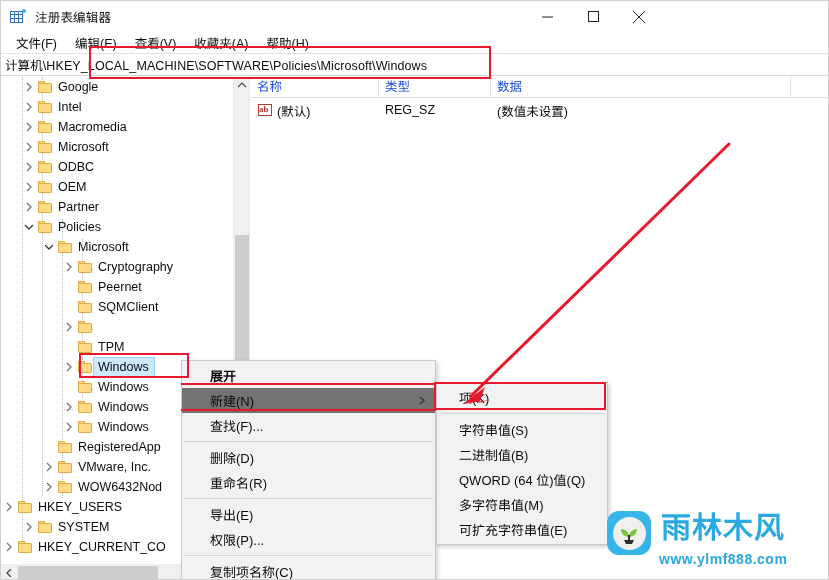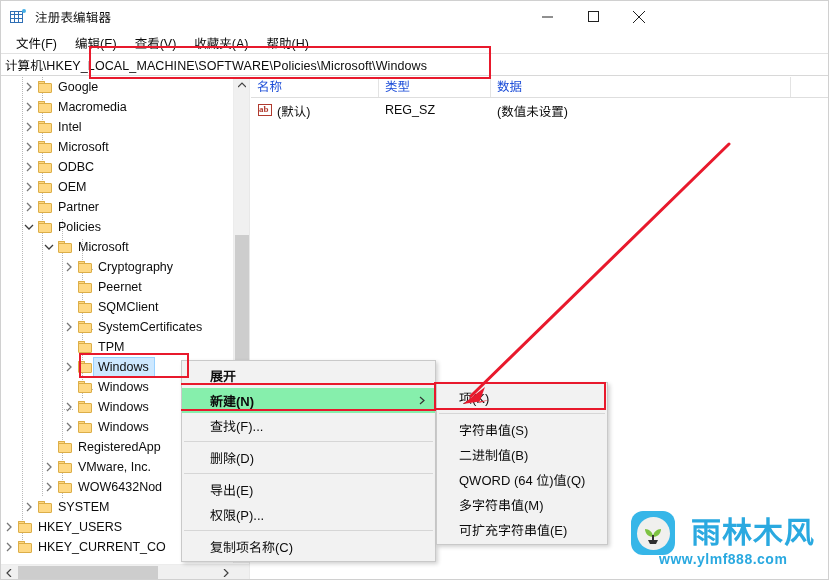--- a/index.html
+++ b/index.html
@@ -341,22 +341,21 @@
     align-items: center;
     font-size: 13px;
     color: #0c0c0c;
     padding-left: 28px;
     padding-right: 10px;
     white-space: nowrap;
     box-sizing: border-box;
   }
   .ctxmenu .mrow.bold { font-weight: bold; }
   .ctxmenu .mrow.hl {
-    background: #86efac;
-    font-weight: bold;
+    background: #737373;
   }
   .ctxmenu .mrow .sub-arrow {
     margin-left: auto;
     color: #333;
     display: flex; align-items: center;
   }
   .ctxmenu .sep {
     height: 1px;
     background: #d6d6d6;
     margin: 3px 2px 3px 2px;
@@ -416,23 +415,22 @@
   .watermark {
     position: absolute;
     left: 606px; top: 510px;
     width: 218px; height: 62px;
     z-index: 70;
     display: flex;
     flex-direction: column;
   }
   .wm-row {
     display: flex;
-    align-items: center;
-    gap: 16px;
-    margin-left: 24px;
+    align-items: flex-start;
+    gap: 10px;
   }
   .wm-badge {
     width: 44px; height: 44px;
     border-radius: 12px;
     background: #36b6e8;
     display: flex; align-items: center; justify-content: center;
     flex: 0 0 auto;
   }
   .wm-badge .inner {
     width: 33px; height: 33px;
@@ -546,35 +544,35 @@
                 <svg width="8" height="10" viewBox="0 0 8 10">
                   <path d="M2 1 L6 5 L2 9" fill="none" stroke="#767676" stroke-width="1.3"></path>
                 </svg>
               </span>
               <span class="folder">
                 <span class="fold">
                   <span class="tab"></span>
                   <span class="body"></span>
                 </span>
               </span>
+              <span class="label">Intel</span>
+            </div>
+            <div class="tnode" style="padding-left: 20px;">
+              <span class="twist">
+                <svg width="8" height="10" viewBox="0 0 8 10">
+                  <path d="M2 1 L6 5 L2 9" fill="none" stroke="#767676" stroke-width="1.3"></path>
+                </svg>
+              </span>
+              <span class="folder">
+                <span class="fold">
+                  <span class="tab"></span>
+                  <span class="body"></span>
+                </span>
+              </span>
               <span class="label">Macromedia</span>
-            </div>
-            <div class="tnode" style="padding-left: 20px;">
-              <span class="twist">
-                <svg width="8" height="10" viewBox="0 0 8 10">
-                  <path d="M2 1 L6 5 L2 9" fill="none" stroke="#767676" stroke-width="1.3"></path>
-                </svg>
-              </span>
-              <span class="folder">
-                <span class="fold">
-                  <span class="tab"></span>
-                  <span class="body"></span>
-                </span>
-              </span>
-              <span class="label">Intel</span>
             </div>
             <div class="tnode" style="padding-left: 20px;">
               <span class="twist">
                 <svg width="8" height="10" viewBox="0 0 8 10">
                   <path d="M2 1 L6 5 L2 9" fill="none" stroke="#767676" stroke-width="1.3"></path>
                 </svg>
               </span>
               <span class="folder">
                 <span class="fold">
                   <span class="tab"></span>
@@ -692,21 +690,20 @@
                 <svg width="8" height="10" viewBox="0 0 8 10">
                   <path d="M2 1 L6 5 L2 9" fill="none" stroke="#767676" stroke-width="1.3"></path>
                 </svg>
               </span>
               <span class="folder">
                 <span class="fold">
                   <span class="tab"></span>
                   <span class="body"></span>
                 </span>
               </span>
-              <span class="label">SystemCertificates</span>
             </div>
             <div class="tnode" style="padding-left: 60px;">
               <span class="twist"></span>
               <span class="folder">
                 <span class="fold">
                   <span class="tab"></span>
                   <span class="body"></span>
                 </span>
               </span>
               <span class="label">TPM</span>
@@ -794,47 +791,47 @@
                 </svg>
               </span>
               <span class="folder">
                 <span class="fold">
                   <span class="tab"></span>
                   <span class="body"></span>
                 </span>
               </span>
               <span class="label">WOW6432Nod</span>
             </div>
+            <div class="tnode" style="padding-left: 0px;">
+              <span class="twist">
+                <svg width="8" height="10" viewBox="0 0 8 10">
+                  <path d="M2 1 L6 5 L2 9" fill="none" stroke="#767676" stroke-width="1.3"></path>
+                </svg>
+              </span>
+              <span class="folder">
+                <span class="fold">
+                  <span class="tab"></span>
+                  <span class="body"></span>
+                </span>
+              </span>
+              <span class="label">HKEY_USERS</span>
+            </div>
             <div class="tnode" style="padding-left: 20px;">
               <span class="twist">
                 <svg width="8" height="10" viewBox="0 0 8 10">
                   <path d="M2 1 L6 5 L2 9" fill="none" stroke="#767676" stroke-width="1.3"></path>
                 </svg>
               </span>
               <span class="folder">
                 <span class="fold">
                   <span class="tab"></span>
                   <span class="body"></span>
                 </span>
               </span>
               <span class="label">SYSTEM</span>
-            </div>
-            <div class="tnode" style="padding-left: 0px;">
-              <span class="twist">
-                <svg width="8" height="10" viewBox="0 0 8 10">
-                  <path d="M2 1 L6 5 L2 9" fill="none" stroke="#767676" stroke-width="1.3"></path>
-                </svg>
-              </span>
-              <span class="folder">
-                <span class="fold">
-                  <span class="tab"></span>
-                  <span class="body"></span>
-                </span>
-              </span>
-              <span class="label">HKEY_USERS</span>
             </div>
             <div class="tnode" style="padding-left: 0px;">
               <span class="twist">
                 <svg width="8" height="10" viewBox="0 0 8 10">
                   <path d="M2 1 L6 5 L2 9" fill="none" stroke="#767676" stroke-width="1.3"></path>
                 </svg>
               </span>
               <span class="folder">
                 <span class="fold">
                   <span class="tab"></span>
@@ -907,20 +904,23 @@
           </svg>
         </span>
       </div>
       <div class="mrow">
         <span>查找(F)...</span>
       </div>
       <div class="sep"></div>
       <div class="mrow">
         <span>删除(D)</span>
       </div>
+      <div class="mrow">
+        <span>重命名(R)</span>
+      </div>
       <div class="sep"></div>
       <div class="mrow">
         <span>导出(E)</span>
       </div>
       <div class="mrow">
         <span>权限(P)...</span>
       </div>
       <div class="sep"></div>
       <div class="mrow">
         <span>复制项名称(C)</span>

